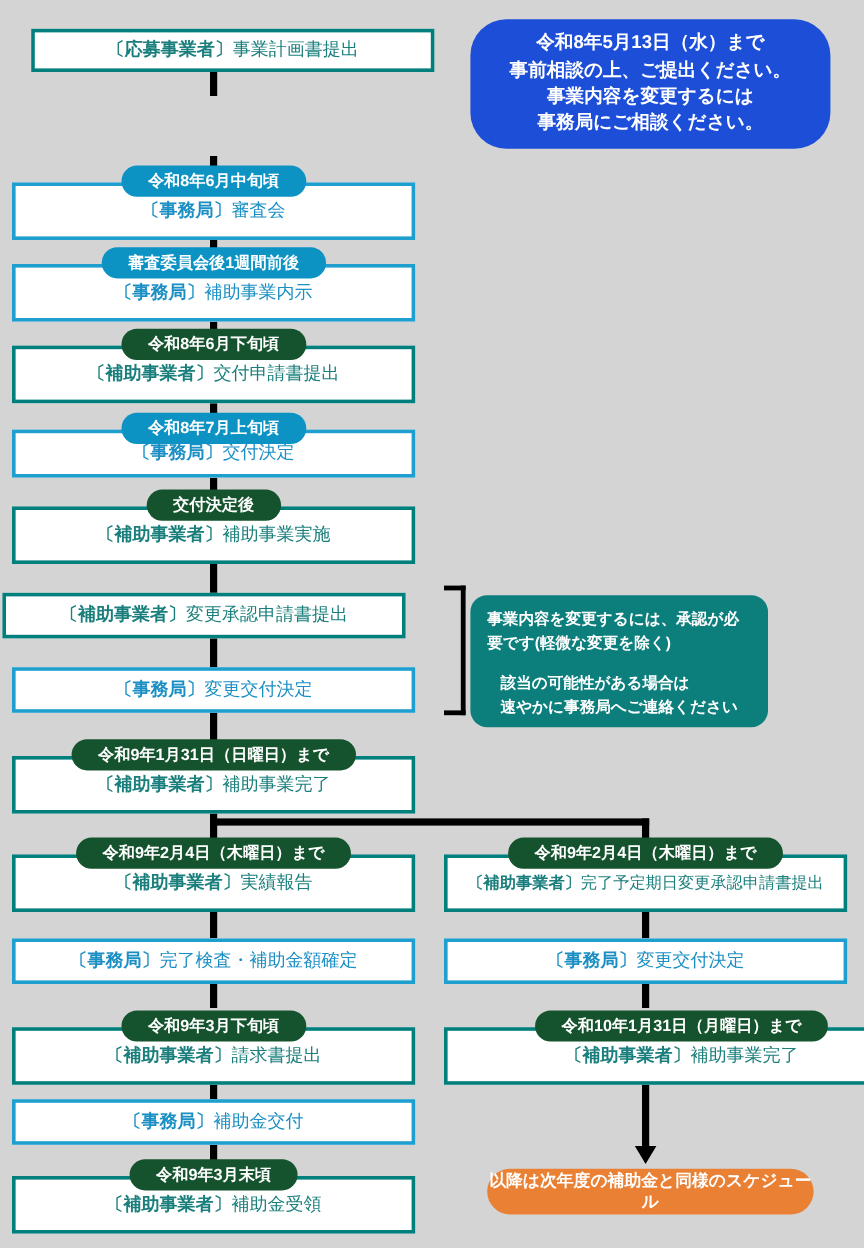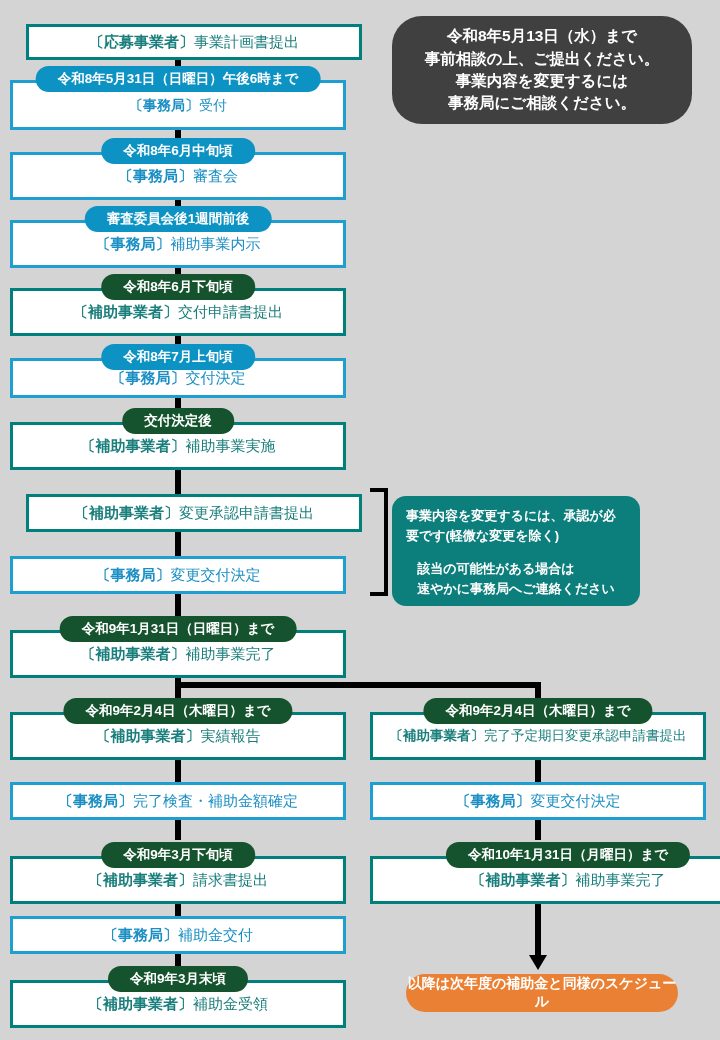--- a/index.html
+++ b/index.html
@@ -44,21 +44,21 @@
   .nopill   .box{ top:0; }
 
   
   .callout{
     position:absolute; z-index:5;
     color:#fff; font-weight:bold; text-align:center;
     display:flex; align-items:center; justify-content:center;
   }
   #notice{
     left:392px; top:16px; width:300px; height:108px;
-    background:#404040; border-radius:30px;
+    background:#1d4ed8; border-radius:30px;
     font-size:15.5px; line-height:1.45;
   }
   #change-note{
     left:392px; top:496px; width:248px; height:110px;
     background:#0c7f7c; border-radius:14px;
     font-size:13px; line-height:1.5;
     text-align:left; justify-content:flex-start;
     padding:10px 14px; flex-direction:column;
   }
   #change-note p+p{ margin-top:14px; }
@@ -138,26 +138,20 @@
     <span>以降は次年度の補助金と同様のスケジュール</span>
   </div>
 
   <div class="node nopill" style="left:10px;top:24px;width:336px;height:36px;">
 
     <div class="box" style="height:36px;margin-left:16px;">
       <span class="txt"><span class="who">〔応募事業者〕</span><span class="act">事業計画書提出</span></span>
     </div>
   </div>
 
-  <div class="node haspill" style="left:10px;top:66px;width:336px;height:64px;">
-    <div class="pill blue">令和8年5月31日（日曜日）午後6時まで</div>
-    <div class="box blue tight" style="height:50px;">
-      <span class="txt"><span class="who">〔事務局〕</span><span class="act">受付</span></span>
-    </div>
-  </div>
 
   <div class="node haspill" style="left:10px;top:138px;width:336px;height:62px;">
     <div class="pill blue">令和8年6月中旬頃</div>
     <div class="box blue" style="height:48px;">
       <span class="txt"><span class="who">〔事務局〕</span><span class="act">審査会</span></span>
     </div>
   </div>
 
   <div class="node haspill" style="left:10px;top:206px;width:336px;height:62px;">
     <div class="pill blue">審査委員会後1週間前後</div>
@@ -180,21 +174,21 @@
     </div>
   </div>
 
   <div class="node haspill" style="left:10px;top:408px;width:336px;height:62px;">
     <div class="pill teal">交付決定後</div>
     <div class="box" style="height:48px;">
       <span class="txt"><span class="who">〔補助事業者〕</span><span class="act">補助事業実施</span></span>
     </div>
   </div>
 
-  <div class="node nopill" style="left:26px;top:494px;width:336px;height:38px;">
+  <div class="node nopill" style="left:2px;top:494px;width:336px;height:38px;">
     <div class="box" style="height:38px;">
       <span class="txt"><span class="who">〔補助事業者〕</span><span class="act">変更承認申請書提出</span></span>
     </div>
   </div>
 
   <div class="node nopill" style="left:10px;top:556px;width:336px;height:38px;">
     <div class="box blue" style="height:38px;">
       <span class="txt"><span class="who">〔事務局〕</span><span class="act">変更交付決定</span></span>
     </div>
   </div>

